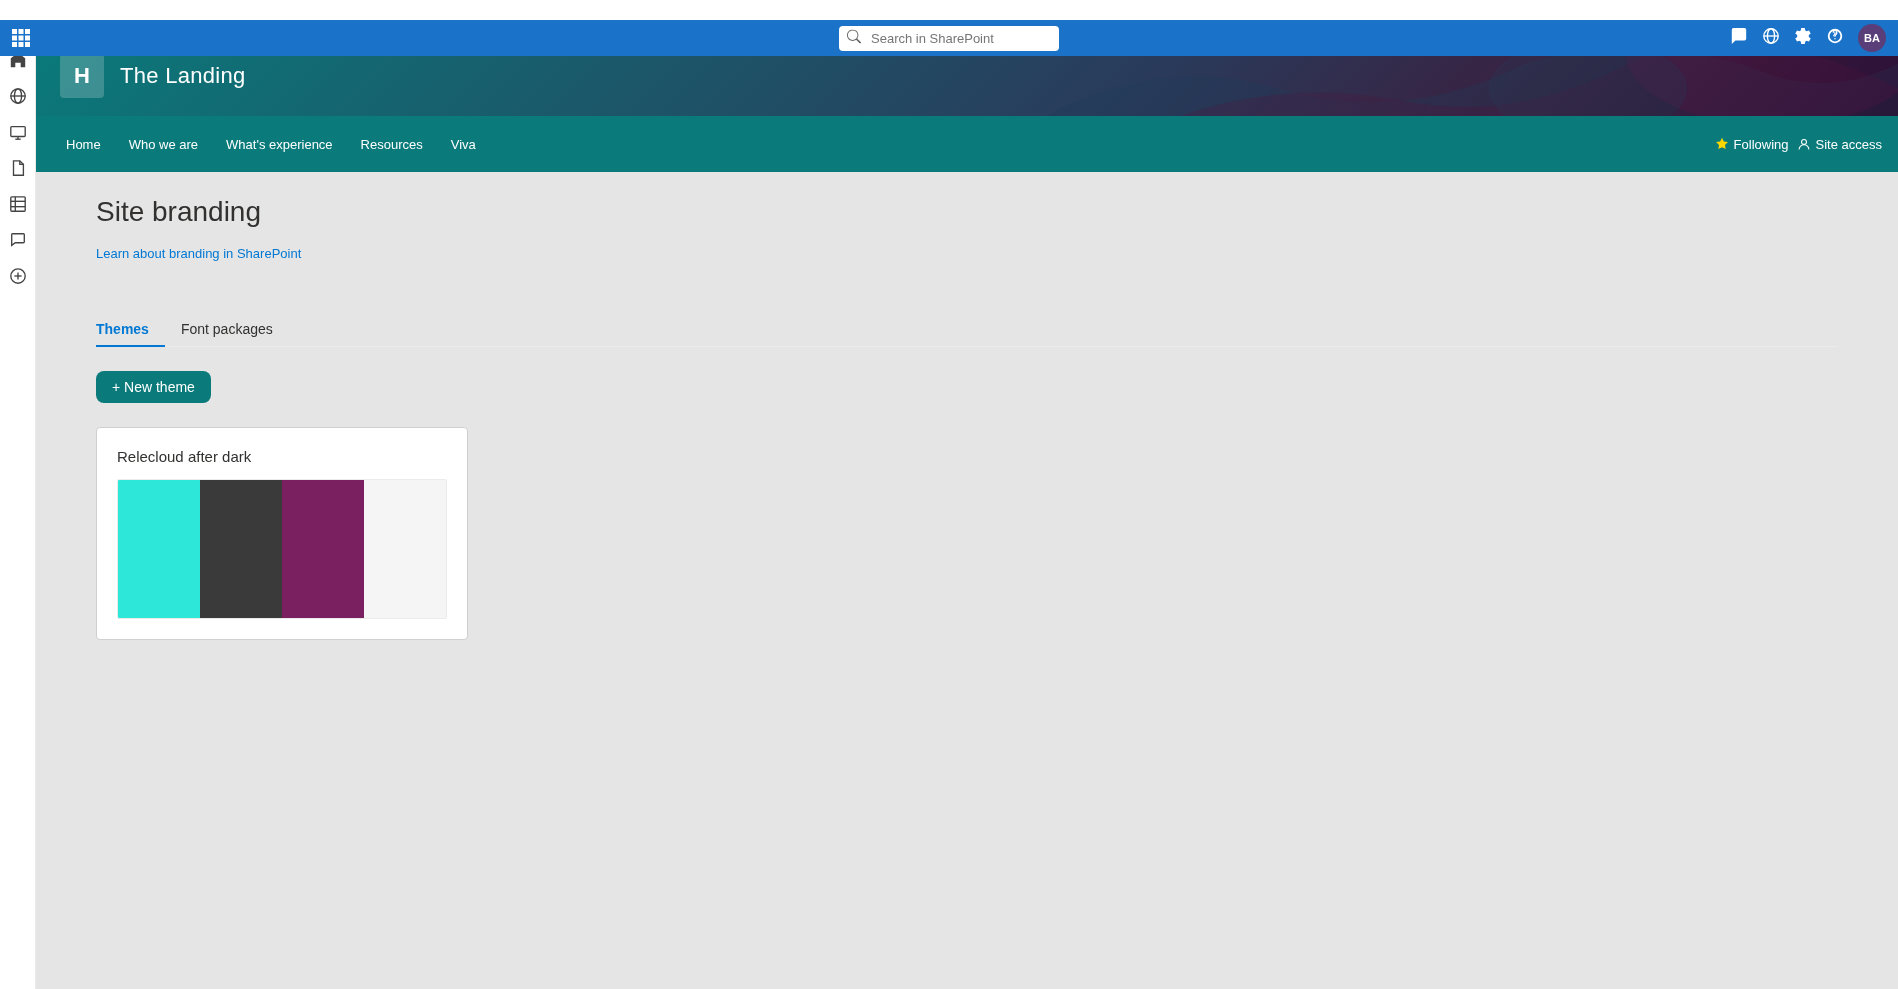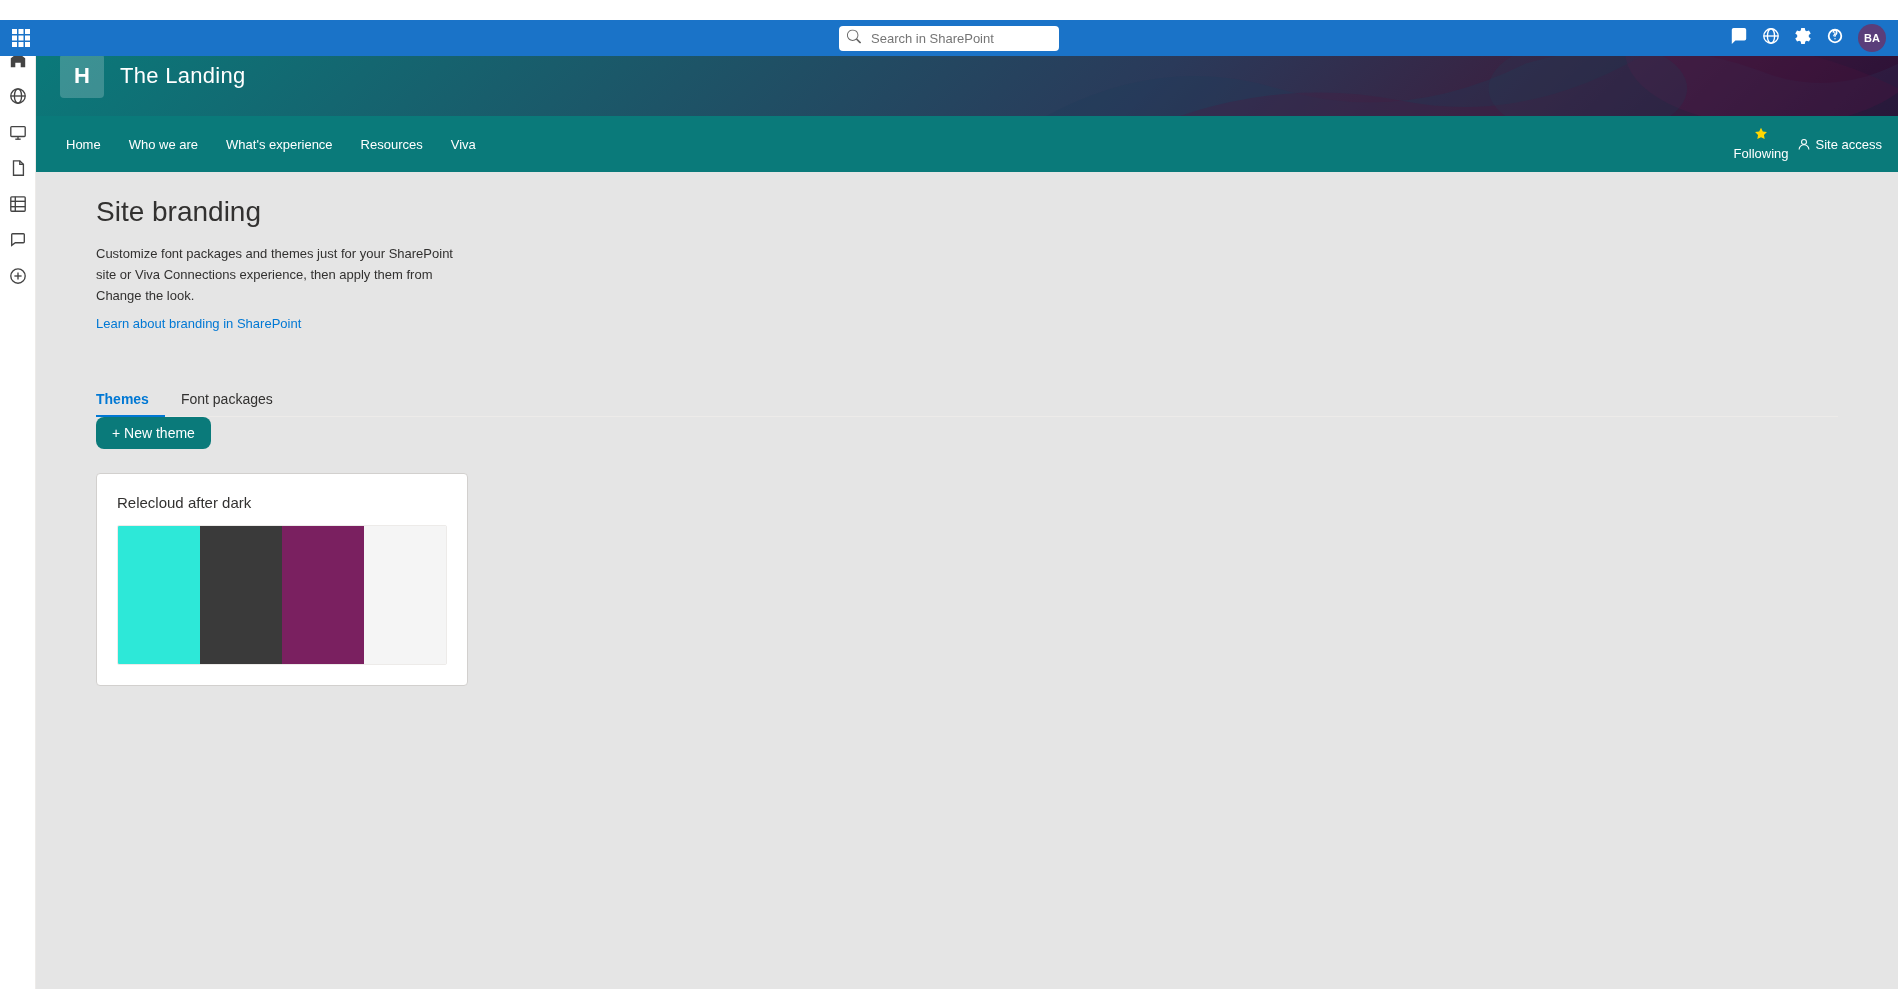--- a/index.html
+++ b/index.html
@@ -188,21 +188,20 @@
       align-items: center;
       gap: 8px;
     }
     .nav-following {
       display: flex;
       align-items: center;
       gap: 5px;
       color: #fff;
       font-size: 13px;
       cursor: pointer;
-      flex-direction: column;
     }
     .nav-site-access {
       display: flex;
       align-items: center;
       gap: 5px;
       color: #fff;
       font-size: 13px;
       cursor: pointer;
     }
 
@@ -235,20 +234,21 @@
       cursor: pointer;
       margin-bottom: 44px;
       display: inline-block;
     }
 
     
     .tabs {
       display: flex;
       gap: 0;
       border-bottom: 1px solid #edebe9;
+      margin-bottom: 24px;
       margin-top: 8px;
     }
     .tab {
       font-size: 14px;
       color: #323130;
       padding: 8px 16px 8px 0;
       cursor: pointer;
       margin-right: 16px;
       border-bottom: 2px solid transparent;
       margin-bottom: -1px;
@@ -438,21 +438,20 @@
         <circle cx="10" cy="7" r="3.5" stroke="white" stroke-width="1.5" fill="none"></circle>
         <path d="M3 18c0-3.87 3.13-7 7-7s7 3.13 7 7" stroke="white" stroke-width="1.5" fill="none"></path>
       </svg>
       <span>Site access</span>
     </div>
   </div>
 </div>
 
 <div class="main-content">
   <h1 class="page-title">Site branding</h1>
-  <p class="page-description">Customize font packages and themes just for your SharePoint site or Viva Connections experience, then apply them from Change the look.</p>
   <a class="learn-link">Learn about branding in SharePoint</a>
 
   
   <div class="tabs">
     <div class="tab active">Themes</div>
     <div class="tab">Font packages</div>
   </div>
 
   
   <button class="btn-new-theme">+ New theme</button>

